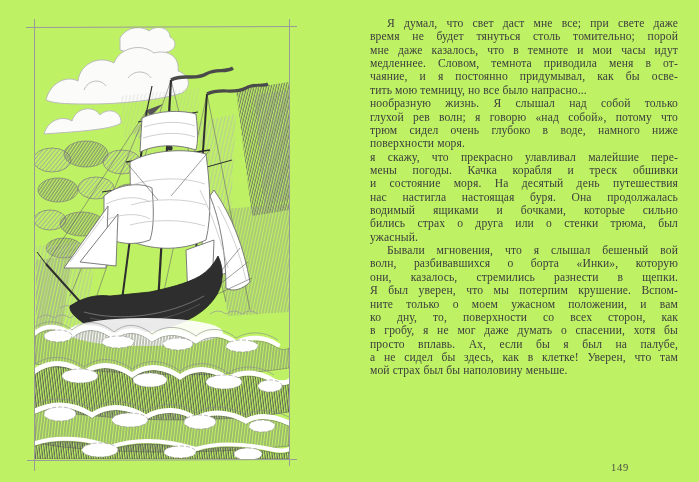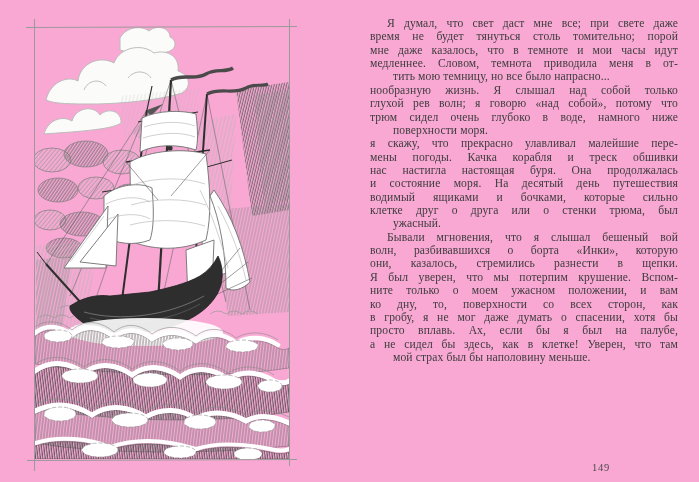--- a/index.html
+++ b/index.html
@@ -1,35 +1,35 @@
 <!DOCTYPE html>
 <html><head>
 <meta charset="utf-8">
 <style>
   html,body{margin:0;padding:0;background:#e8e8e6;}
   .spread{
-    position:relative;width:699px;height:482px;background:#f9a8d4;overflow:hidden;
+    position:relative;width:699px;height:482px;background:#bef264;overflow:hidden;
     font-family:"Liberation Serif", serif;
     text-decoration:underline;
   }
   .left-page{position:absolute;left:0;top:0;width:350px;height:482px;}
   .illustration-svg{position:absolute;left:0;top:0;}
   .text-page{
     position:absolute;left:370px;top:17px;width:308px;color:#3c3c3c;
   }
   .paragraph{margin:0;padding:0;}
   .line{
     font-size:11.6px;line-height:13.36px;height:13.36px;
     text-align:justify;text-align-last:justify;
     letter-spacing:0.12px;overflow:hidden;
   }
   .line.first{text-indent:17px;}
-  .line.last{text-align-last:left;margin-left:23px;}
+  .line.last{text-align-last:left;}
   .page-number{
-    position:absolute;left:592px;top:462px;width:56px;
+    position:absolute;left:592px;top:462px;width:56px;text-align:center;
     font-size:10.5px;color:#4a4a4a;letter-spacing:0.8px;
     font-family:"Liberation Serif", serif;
   }
 </style>
 </head>
 <body>
 
 <div class="spread">
 
   <div class="left-page">
@@ -225,35 +225,36 @@
     </svg>
   </div>
 
   <div class="text-page">
     <div>
         <div class="paragraph">
           <div class="line first">Я думал, что свет даст мне все; при свете даже</div>
           <div class="line">время не будет тянуться столь томительно; порой</div>
           <div class="line">мне даже казалось, что в темноте и мои часы идут</div>
           <div class="line">медленнее. Словом, темнота приводила меня в от-</div>
+          <div class="line">чаяние, и я постоянно придумывал, как бы осве-</div>
           <div class="line last">тить мою темницу, но все было напрасно...</div>
         </div>
         <div class="paragraph">
           <div class="line">нообразную жизнь. Я слышал над собой только</div>
           <div class="line">глухой рев волн; я говорю «над собой», потому что</div>
           <div class="line">трюм сидел очень глубоко в воде, намного ниже</div>
           <div class="line last">поверхности моря.</div>
         </div>
         <div class="paragraph">
           <div class="line">я скажу, что прекрасно улавливал малейшие пере-</div>
           <div class="line">мены погоды. Качка корабля и треск обшивки</div>
+          <div class="line">и состояние моря. На десятый день путешествия</div>
           <div class="line">нас настигла настоящая буря. Она продолжалась</div>
-          <div class="line">и состояние моря. На десятый день путешествия</div>
           <div class="line">водимый ящиками и бочками, которые сильно</div>
-          <div class="line">клетке друг о друга или о стенки трюма, был</div>
+          <div class="line">бились страх о друга или о стенки трюма, был</div>
           <div class="line last">ужасный.</div>
         </div>
         <div class="paragraph">
           <div class="line first">Бывали мгновения, что я слышал бешеный вой</div>
           <div class="line">волн, разбивавшихся о борта «Инки», которую</div>
           <div class="line">они, казалось, стремились разнести в щепки.</div>
           <div class="line">Я был уверен, что мы потерпим крушение. Вспом-</div>
           <div class="line">ните только о моем ужасном положении, и вам</div>
           <div class="line">ко дну, то, поверхности со всех сторон, как</div>
           <div class="line">в гробу, я не мог даже думать о спасении, хотя бы</div>

